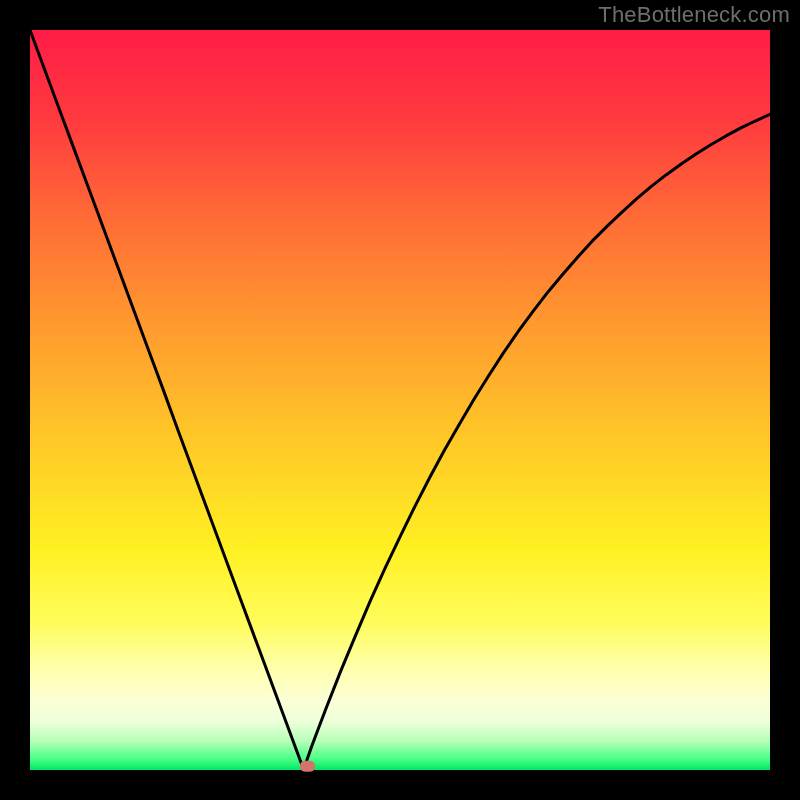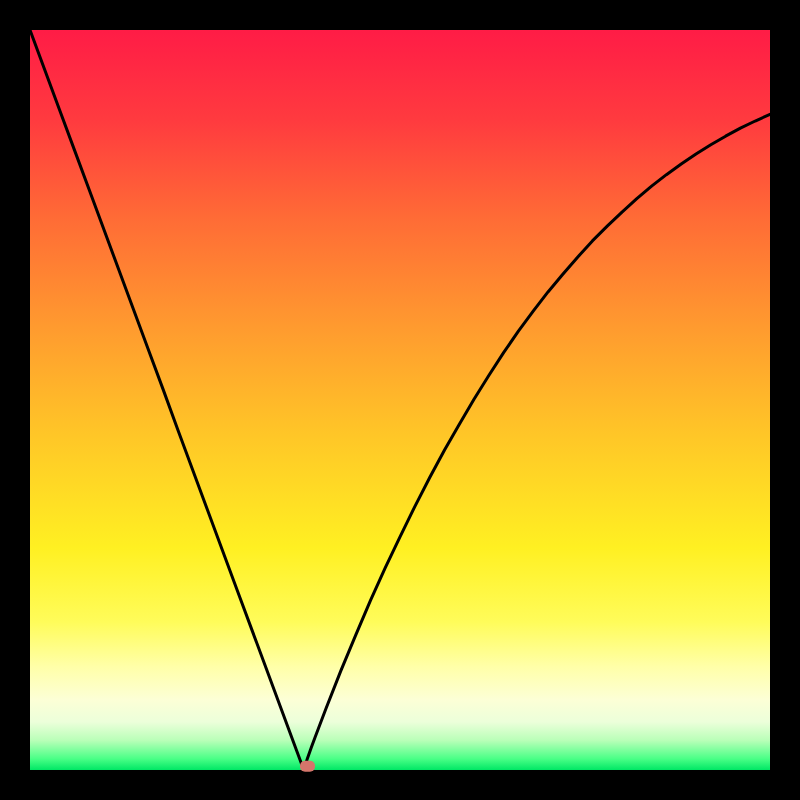--- a/index.html
+++ b/index.html
@@ -50,14 +50,15 @@
           <stop offset="98.5%" stop-color="#49ff86"></stop>
           <stop offset="100%" stop-color="#00e765"></stop>
         </linearGradient>
   </defs>
   <rect x="0" y="0" width="800" height="800" fill="#000000"></rect>
   <rect id="plot-bg" fill="url(#bg-grad)" x="30" y="30" width="740" height="740"></rect>
   <path id="curve" fill="none" stroke="#000000" stroke-width="3" stroke-linejoin="round" stroke-linecap="round" d="M30.00 30.00 L44.80 69.96 L59.60 109.92 L74.40 149.88 L89.20 189.84 L104.00 229.80 L118.80 269.76 L133.60 309.72 L148.40 349.68 L163.20 389.64 L178.00 430.34 L192.80 470.30 L207.60 510.26 L222.40 550.22 L237.20 590.18 L252.00 630.14 L266.80 670.10 L274.20 690.08 L281.60 710.06 L289.00 730.04 L296.40 750.02 L300.10 760.01 L303.80 770.00 L307.50 758.16 L311.20 747.80 L314.90 737.81 L318.60 728.04 L326.00 708.58 L340.80 670.84 L355.60 635.32 L370.40 600.54 L385.20 567.98 L400.00 536.90 L414.80 506.56 L429.60 477.70 L444.40 450.32 L459.20 424.42 L474.00 399.26 L488.80 375.58 L503.60 352.64 L518.40 331.18 L533.20 311.20 L548.00 291.96 L562.80 274.20 L577.60 257.18 L592.40 240.90 L607.20 226.10 L622.00 212.04 L636.80 198.72 L651.60 186.14 L666.40 174.67 L681.20 163.94 L696.00 153.95 L710.80 144.70 L725.60 136.19 L740.40 128.12 L755.20 121.02 L770.00 114.36 "></path>
   <rect id="marker" rx="5" ry="5" x="300" y="760.8" width="15" height="11" fill="#d4756b"></rect>
 </svg>
 
+<div class="watermark">TheBottleneck.com</div>
 
 </div>
 
 </body></html>

